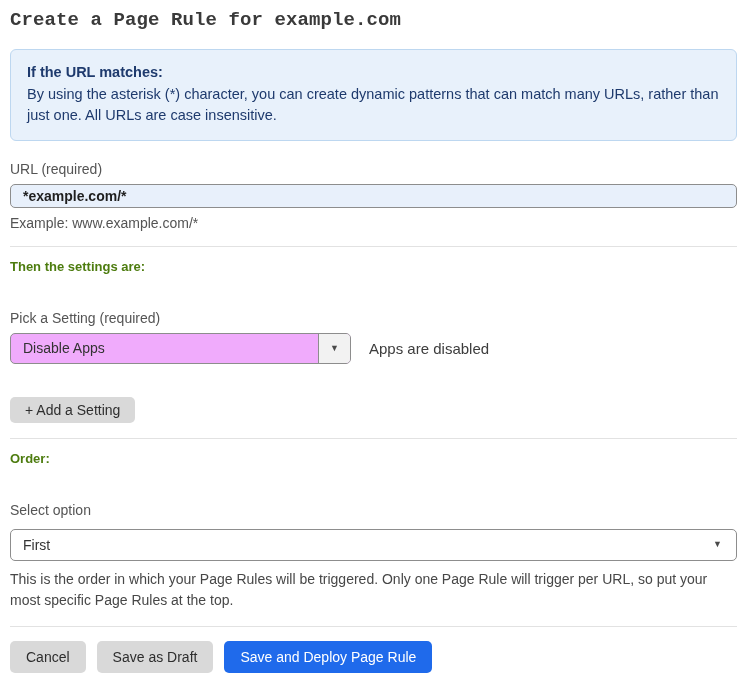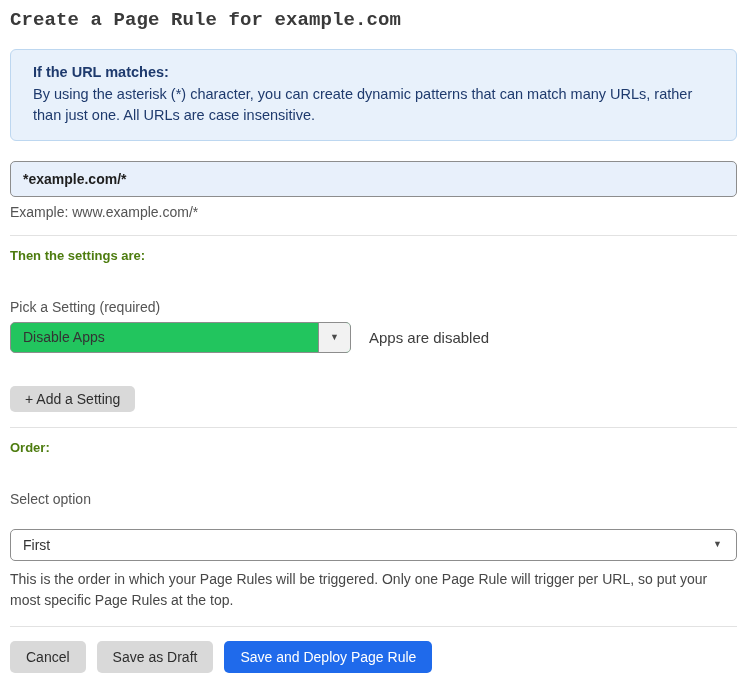--- a/index.html
+++ b/index.html
@@ -14,53 +14,53 @@
 
   .title {
     font-size: 19px; font-weight: bold; color: #3a3a3a;
     margin: 0 0 18px 0; letter-spacing: 0.1px; font-family: Liberation Mono, monospace;
   }
 
   .info-box {
     background: #e8f1fb;
     border: 1px solid #bdd7f0;
     border-radius: 6px;
-    padding: 12px 16px 13px 22px;
+    padding: 12px 16px 13px 16px;
     color: #1e3a6d;
     font-size: 14.5px;
     line-height: 21.5px;
     margin-bottom: 20px;
   }
   .info-box .info-heading { font-weight: bold; display: block; }
   .info-box p { margin: 0; }
   .info-link { color: #2c5cc5; text-decoration: underline; cursor: pointer; }
   .info-link-suffix { color: #1e3a6d; }
 
   .field-label { font-size: 14px; color: #545454; margin: 0 0 7px 0; }
   .label-spaced { margin-top: 36px; }
 
   .url-input {
-    display: block; width: 100%; height: 36px;
+    display: block; width: 100%; height: 24px;
     background: #e8f0fb;
     border: 1px solid #8d8d8d; border-radius: 5px;
     padding: 0 12px;
     font-size: 14px; font-weight: 600; color: #1f1f1f;
     font-family: inherit;
   }
   .hint { font-size: 14px; color: #545454; margin: 7px 0 0 0; }
 
   .divider { border: none; border-top: 1px solid #e2e2e2; margin: 15px 0 0 0; }
 
   .section-heading { font-size: 13px; font-weight: bold; color: #4d7c0f; margin: 12px 0 0 0; }
 
   .picker-row { display: flex; align-items: center; margin-top: 7px; }
   .dropdown {
     display: flex; align-items: stretch; width: 341px; height: 31px;
     border: 1px solid #8d8d8d; border-radius: 5px;
-    background: #22c55e; overflow: hidden; cursor: pointer;
+    background: #f0abfc; overflow: hidden; cursor: pointer;
   }
   .dropdown-value {
     flex: 1; display: flex; align-items: center;
     padding: 0 12px; font-size: 14px; color: #333333;
   }
   .dropdown-button {
     width: 32px; background: #f2f2f2;
     border-left: 1px solid #8d8d8d;
     display: flex; align-items: center; justify-content: center;
     color: #555555; font-size: 9px;
@@ -68,21 +68,21 @@
   .status-text { margin-left: 18px; font-size: 15px; color: #3d3d3d; }
 
   .add-setting-btn {
     margin-top: 33px; height: 26px; padding: 0 15px;
     background: #d9d9d9; color: #2e2e2e;
     border: none; border-radius: 5px;
     font-size: 14px; font-family: inherit; cursor: pointer;
   }
 
   .select {
-    margin-top: 22px; height: 32px;
+    margin-top: 11px; height: 32px;
     border: 1px solid #8d8d8d; border-radius: 5px;
     background: #ffffff; cursor: pointer;
     display: flex; align-items: center; justify-content: space-between;
     padding: 0 14px 0 12px;
     font-size: 14px; color: #333333;
   }
   .caret { font-size: 9px; color: #4a4a4a; line-height: 1; }
 
   .help-text { font-size: 14px; color: #474747; line-height: 21px; margin: 8px 0 0 0; max-width: 722px; }
 
@@ -100,20 +100,21 @@
 
 <div class="page">
 
   <h1 class="title">Create a Page Rule for example.com</h1>
 
   <div class="info-box">
     <span class="info-heading">If the URL matches:</span>
     <p>By using the asterisk (*) character, you can create dynamic patterns that can match many URLs, rather than just one. All URLs are case insensitive.</p>
   </div>
 
+  <div class="field-label">URL (required)</div>
   <input class="url-input" type="text" value="*example.com/*" style="">
   <div class="hint">Example: www.example.com/*</div>
 
   <hr class="divider">
 
   <h2 class="section-heading">Then the settings are:</h2>
 
   <div class="field-label label-spaced">Pick a Setting (required)</div>
   <div class="picker-row">
     <div class="dropdown">

